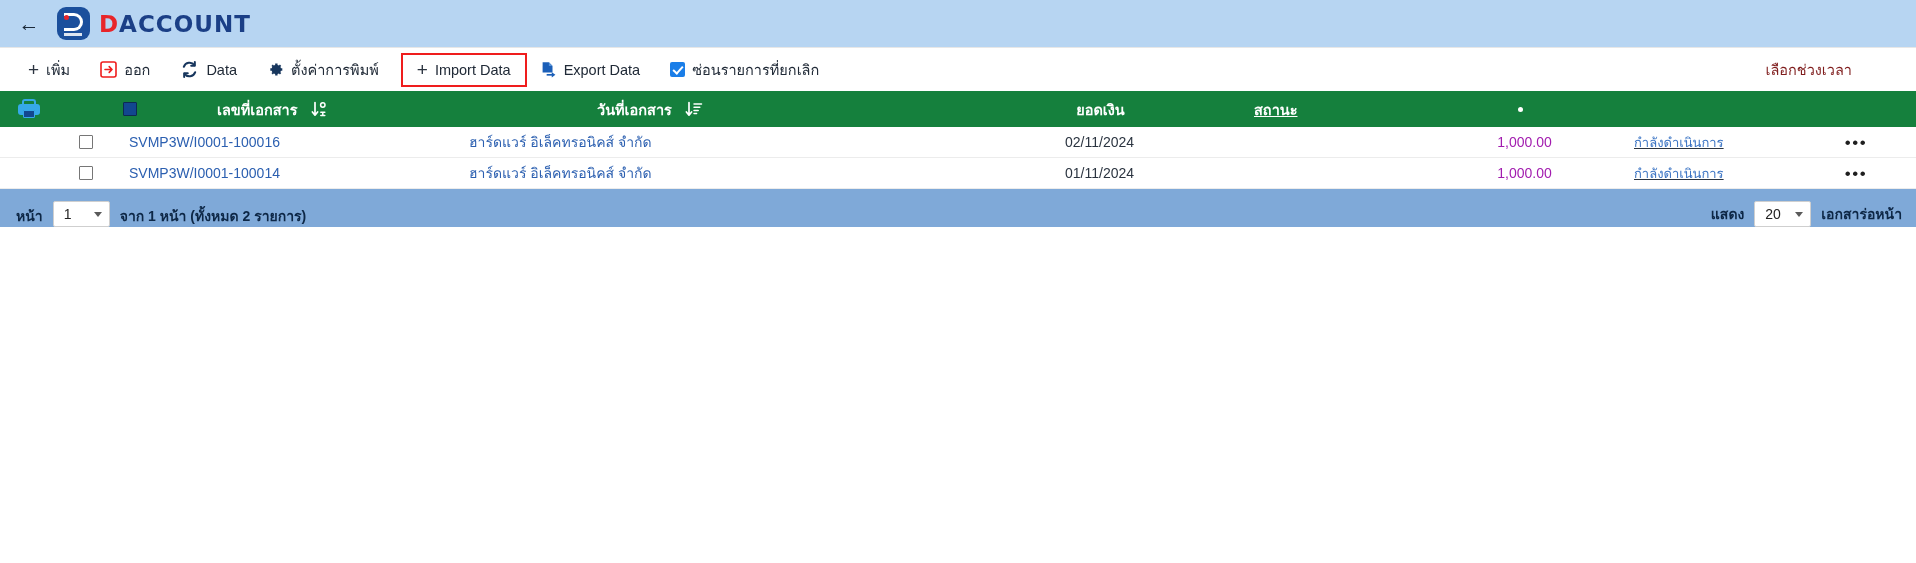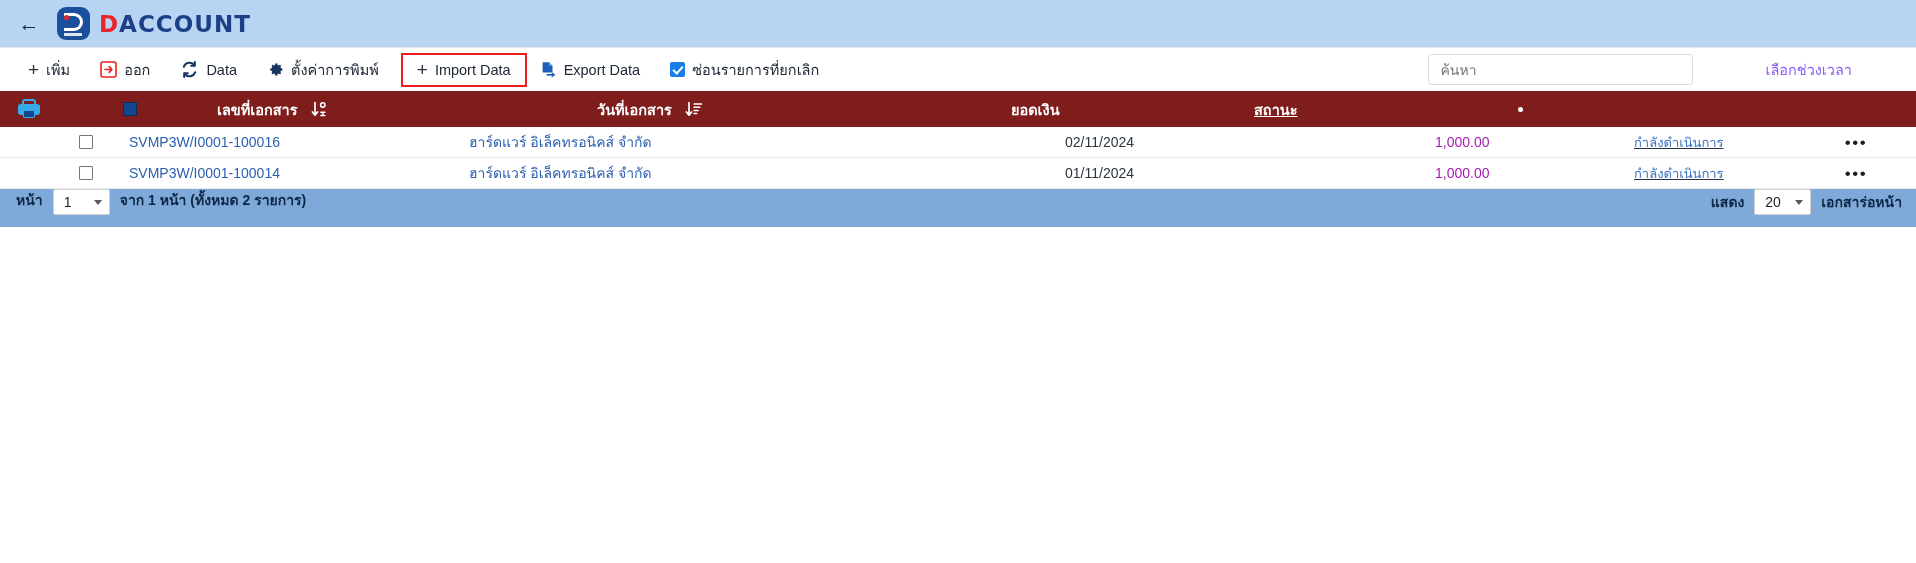--- a/index.html
+++ b/index.html
@@ -133,43 +133,43 @@
     font-size: 14px;
     color: #9a9a9a;
     padding: 0 11px;
     outline: none;
     font-family: "Liberation Sans", sans-serif;
   }
   .date-range {
     margin-left: 72px;
     margin-right: 50px;
     font-size: 14.5px;
-    color: #8b5cf6;
+    color: #7f1d1d;
     cursor: pointer;
     white-space: nowrap;
   }
 
   
   .tbl { width: 100%; }
   .thead {
     height: 36px;
-    background: #7f1d1d;
+    background: #15803d;
     display: flex;
     align-items: center;
     color: #ffffff;
     font-size: 14.5px;
     font-weight: 700;
     gap: 44px;
   }
   .col-print  { width: 58px; display:flex; align-items:center; justify-content:center; }
   .col-check  { width: 55px; display:flex; align-items:center; justify-content:center; }
   .col-doc    { width: 352px; padding-left: 16px; }
   .col-cust   { flex: 1 1 auto; padding-left: 4px; }
   .col-date   { width: 370px; }
-  .col-amt    { width: 185px; text-align: left; padding-right: 6px; }
+  .col-amt    { width: 185px; text-align: center; padding-right: 6px; }
   .col-status { width: 176px; padding-left: 14px; text-decoration: underline; }
   .col-more   { width: 120px; display:flex; align-items:center; justify-content:center; }
 
   .printer {
     width: 22px; height: 20px;
     position: relative;
   }
   .printer .p-top {
     position: absolute; left: 4px; top: 0;
     width: 14px; height: 6px;
@@ -232,21 +232,21 @@
     line-height: 1;
     color: #1f1f1f;
     cursor: pointer;
   }
 
   
   .tfoot {
     height: 38px;
     background: #7fa9d8;
     display: flex;
-    align-items: flex-start;
+    align-items: flex-end;
     padding: 0 14px 0 16px;
     font-size: 14px;
     font-weight: 700;
     color: #0d2746;
   }
   .sel {
     height: 26px;
     min-width: 57px;
     background: #fff;
     border: 1px solid #cfcfcf;
@@ -344,21 +344,20 @@
     </span>
     <span>Export Data</span>
   </div>
 
   <div class="tb-item">
     <span class="cb-blue"></span>
     <span>ซ่อนรายการที่ยกเลิก</span>
   </div>
 
   <div class="tb-right">
-    <input class="search-box" type="text" placeholder="ค้นหา" style="">
     <div class="date-range">เลือกช่วงเวลา</div>
   </div>
 </div>
 
 <div class="tbl">
 
   <div class="thead">
     <div class="col-print">
       <span class="printer">
         <span class="p-top"></span>

